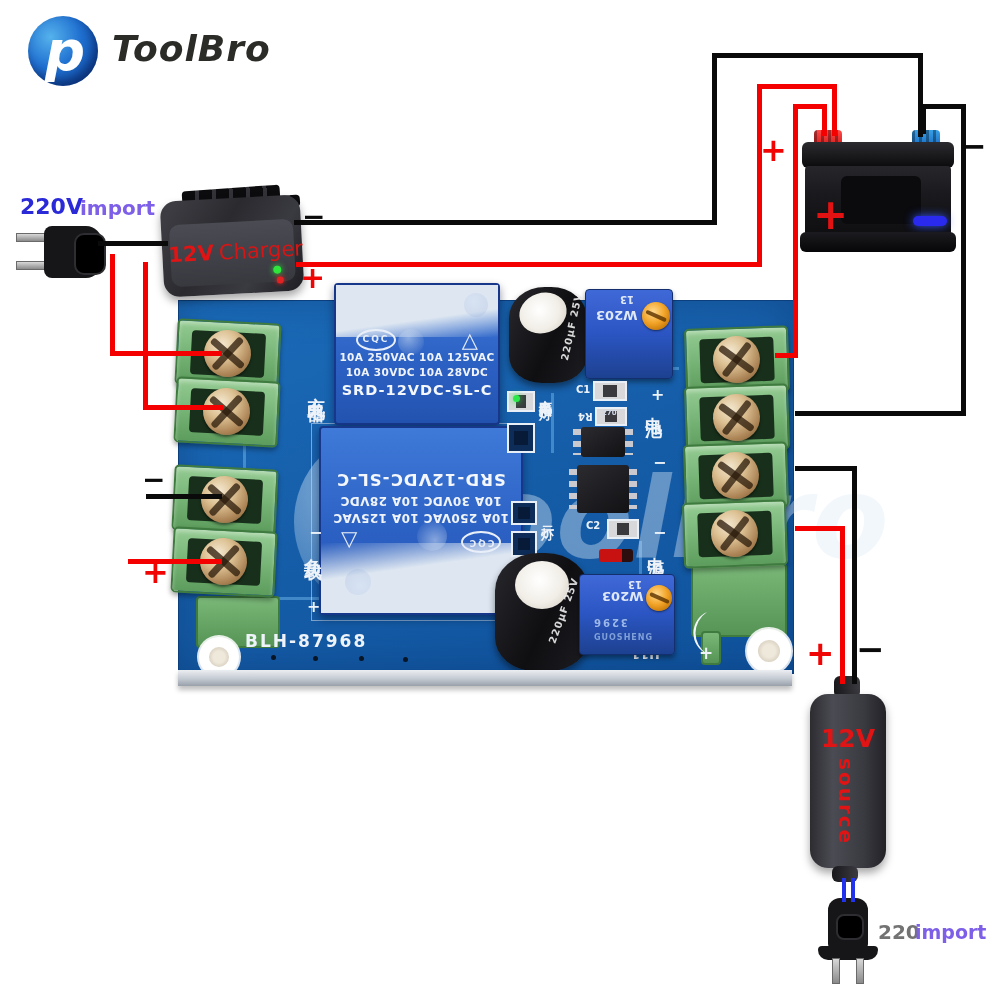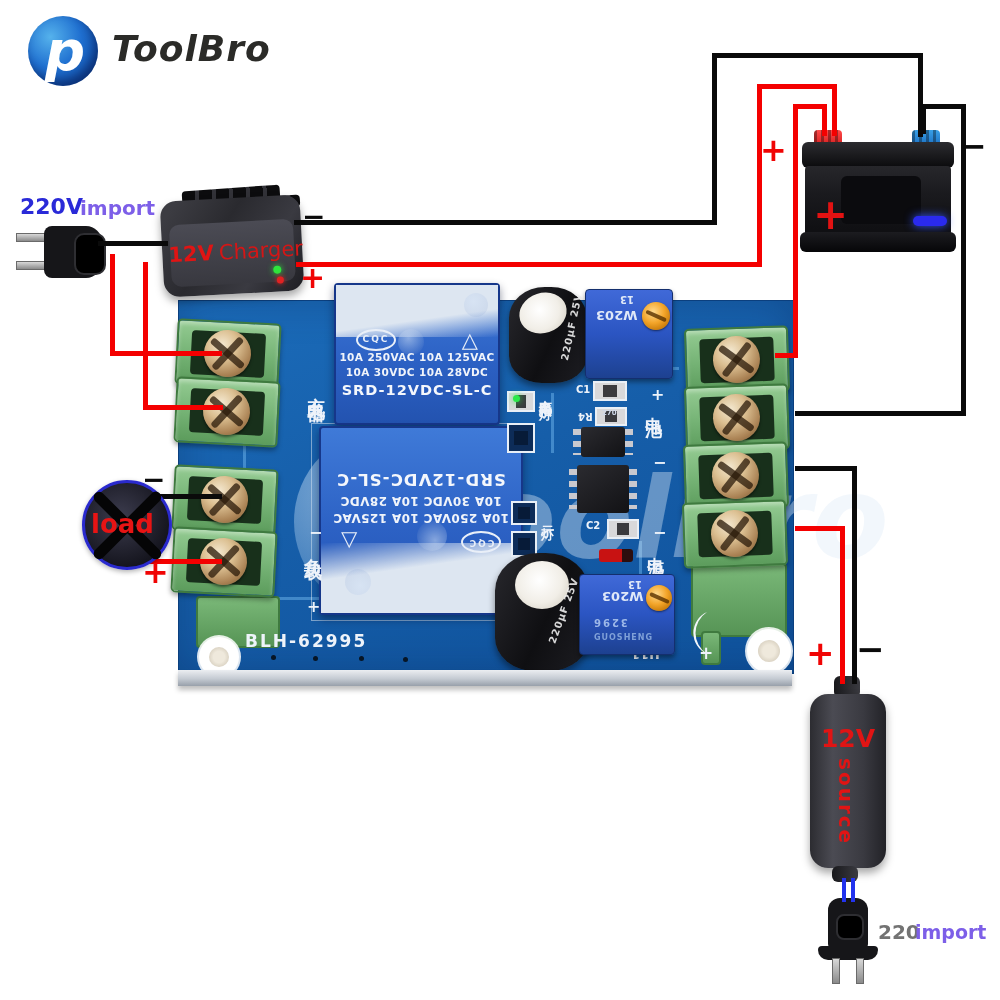--- a/index.html
+++ b/index.html
@@ -212,25 +212,20 @@
 <div class="wire" style="left:143px;top:405px;width:80px;height:5px;background:#f40000;"></div>
 
 <div class="wire" style="left:128px;top:559px;width:94px;height:5px;background:#f40000;"></div>
 
 <div class="wire" style="left:795px;top:526px;width:50px;height:5px;background:#f40000;"></div>
 <div class="wire" style="left:840px;top:526px;width:5px;height:158px;background:#f40000;"></div>
 
 <div class="wire" style="left:842px;top:878px;width:4px;height:24px;background:#2233ee;"></div>
 <div class="wire" style="left:851px;top:878px;width:4px;height:24px;background:#2233ee;"></div>
 
-<div class="loadsym">
-  <div class="bar" style="transform:rotate(45deg);"></div>
-  <div class="bar" style="transform:rotate(-45deg);"></div>
-  <span class="lbl" style="left:6px;top:28px;font-size:26px;color:#e81414;">load</span>
-</div>
 <span class="lbl" style="left:142px;top:466px;font-size:28px;color:#0a0a0a;">−</span>
 <span class="lbl" style="left:142px;top:556px;font-size:32px;color:#f00404;">+</span>
 
 <div class="board">
 
   <div class="trace" style="left:64px;top:112px;width:3px;height:186px;"></div>
   <div class="trace" style="left:66px;top:296px;width:126px;height:3px;"></div>
   <div class="trace" style="left:372px;top:92px;width:3px;height:60px;"></div>
   <div class="trace" style="left:430px;top:66px;width:70px;height:3px;"></div>
   <div class="trace" style="left:460px;top:240px;width:3px;height:70px;"></div>
@@ -368,21 +363,21 @@
   <span class="silk" style="left:130px;top:224px;font-size:16px;">−</span>
   <div class="silk vsilk" style="left:125px;top:242px;font-size:18px;">负载</div>
   <span class="silk" style="left:128px;top:298px;font-size:16px;">+</span>
   <span class="silk" style="left:472px;top:86px;font-size:16px;">+</span>
   <div class="silk vsilk" style="left:466px;top:102px;font-size:17px;">电池</div>
   <span class="silk" style="left:474px;top:154px;font-size:16px;">−</span>
   <span class="silk" style="left:474px;top:224px;font-size:16px;">−</span>
   <div class="silk vsilk" style="left:468px;top:242px;font-size:17px;">电源</div>
   <div class="silk vsilk" style="left:360px;top:88px;font-size:13px;letter-spacing:2px;">充电指示灯</div>
   <div class="silk vsilk" style="left:362px;top:214px;font-size:13px;letter-spacing:2px;">示灯</div>
-  <div class="silk" style="left:66px;top:332px;font-size:17px;letter-spacing:2px;">BLH-62995</div>
+  <div class="silk" style="left:66px;top:332px;font-size:17px;letter-spacing:2px;">BLH-87968</div>
   <span class="silk r180" style="left:452px;top:347px;font-size:13px;display:inline-block;">U11</span>
   <span class="silk" style="left:520px;top:344px;font-size:17px;">+</span>
   <svg class="abs" style="left:494px;top:308px;z-index:4;" width="46" height="48" viewBox="0 0 46 48">
         <path d="M34 3 A23 23 0 0 0 34 45 A28 26 0 0 1 34 3 Z" fill="#f2f6fa"></path>
       </svg>
 </div>
 <div class="board-edge"></div>
 
 <div class="src-nub" style="left:834px;top:676px;width:26px;height:22px;"></div>
 <div class="srcbox">

